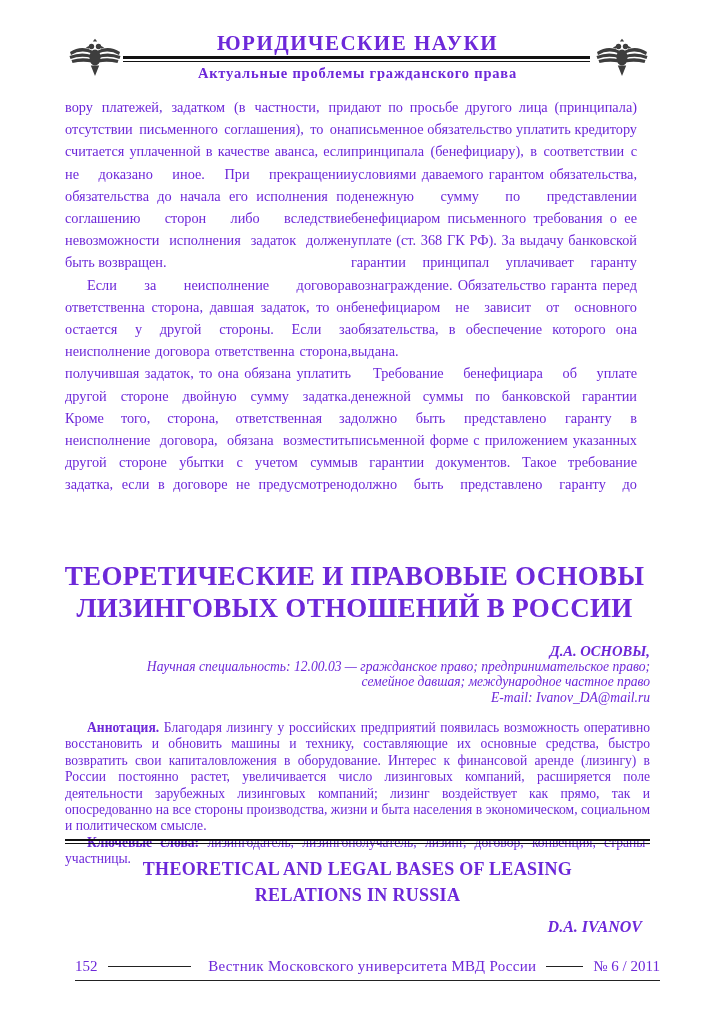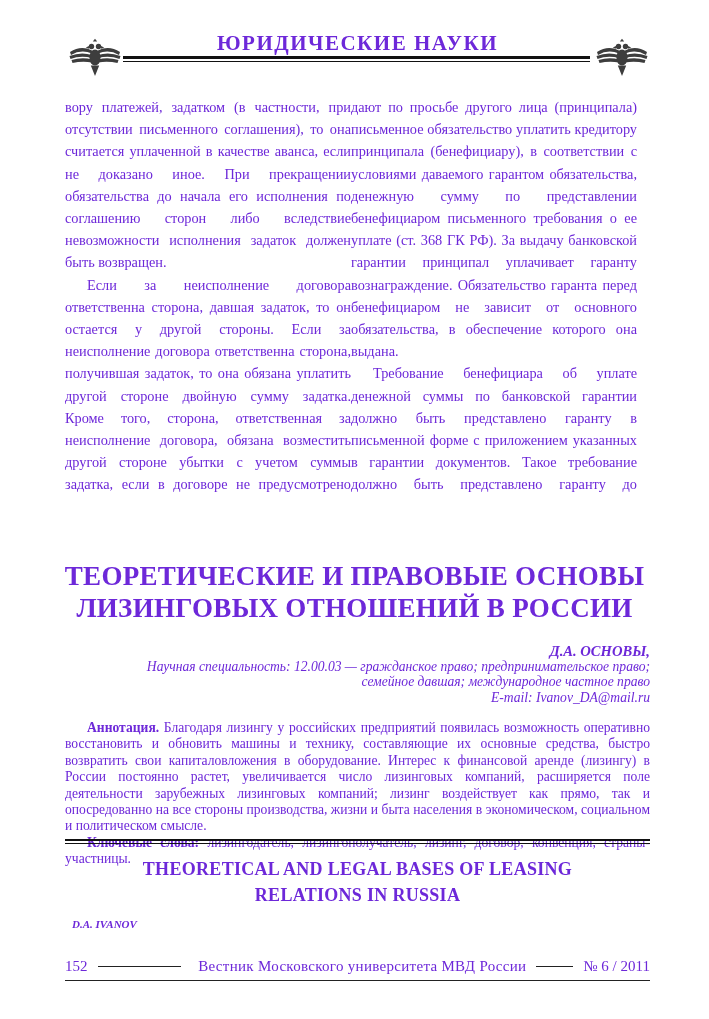--- a/index.html
+++ b/index.html
@@ -95,29 +95,29 @@
     position: absolute;
     top: 856px; left: 65px; width: 585px;
     text-align: center;
     font-weight: bold;
     font-size: 18px;
     line-height: 26px;
     letter-spacing: 0.3px;
   }
   .author-en {
     position: absolute;
-    top: 918px; left: 72px; width: 585px;
-    text-align: left;
+    top: 918px; left: 57px; width: 585px;
+    text-align: right;
     font-weight: bold;
     font-style: italic;
-    font-size: 11px;
-  }
-
-  
-  .footer { position: absolute; top: 958px; left: 65px; width: 585px; }
+    font-size: 16px;
+  }
+
+  
+  .footer { position: absolute; top: 958px; left: 75px; width: 585px; }
   .footer-row { display: flex; align-items: center; font-size: 15px; }
   .footer-line { border-top: 1.5px solid #222; height: 0; }
   .fl-left  { flex: 1.7; margin: 0 10px; }
   .fl-right { flex: 0.75; margin: 0 10px; }
   .footer-journal { font-weight: normal; letter-spacing: 0.3px; white-space: nowrap; margin-left: 7px; }
   .footer-page, .footer-issue { white-space: nowrap; }
   .footer-bottom-rule { margin-top: 5px; border-top: 1.2px solid #222; }
 </style>
 </head>
 <body>
@@ -142,20 +142,21 @@
           <ellipse cx="26" cy="19.5" rx="5.6" ry="8"></ellipse>
           <path d="M21.8 27.5 L26 38 L30.2 27.5 Z"></path>
         </g>
       </svg>
     </span>
     <div class="header-title">ЮРИДИЧЕСКИЕ НАУКИ</div>
     <div class="header-rule-wrap">
       <div class="header-rule-thick"></div>
       <div class="header-rule-thin"></div>
     </div>
+    <div class="header-subtitle">Актуальные проблемы гражданского права</div>
     <span class="emblem emblem-right">
       <svg viewBox="0 0 52 40" width="52" height="40">
         <g fill="#3d3d3d">
           <path d="M1 14 Q12 7 23 12.5 L23 15.5 Q12 11 2 17 Z"></path>
           <path d="M0.5 18 Q12 13.5 23 17 L23 20 Q11.5 17 1.5 21 Z"></path>
           <path d="M2.5 22 Q13 19 23 21.5 L23 24.5 Q13 23 3.5 25 Z"></path>
           <path d="M51 14 Q40 7 29 12.5 L29 15.5 Q40 11 50 17 Z"></path>
           <path d="M51.5 18 Q40 13.5 29 17 L29 20 Q40.5 17 50.5 21 Z"></path>
           <path d="M49.5 22 Q39 19 29 21.5 L29 24.5 Q39 23 48.5 25 Z"></path>
           <circle cx="22.5" cy="8.5" r="2.7"></circle>

